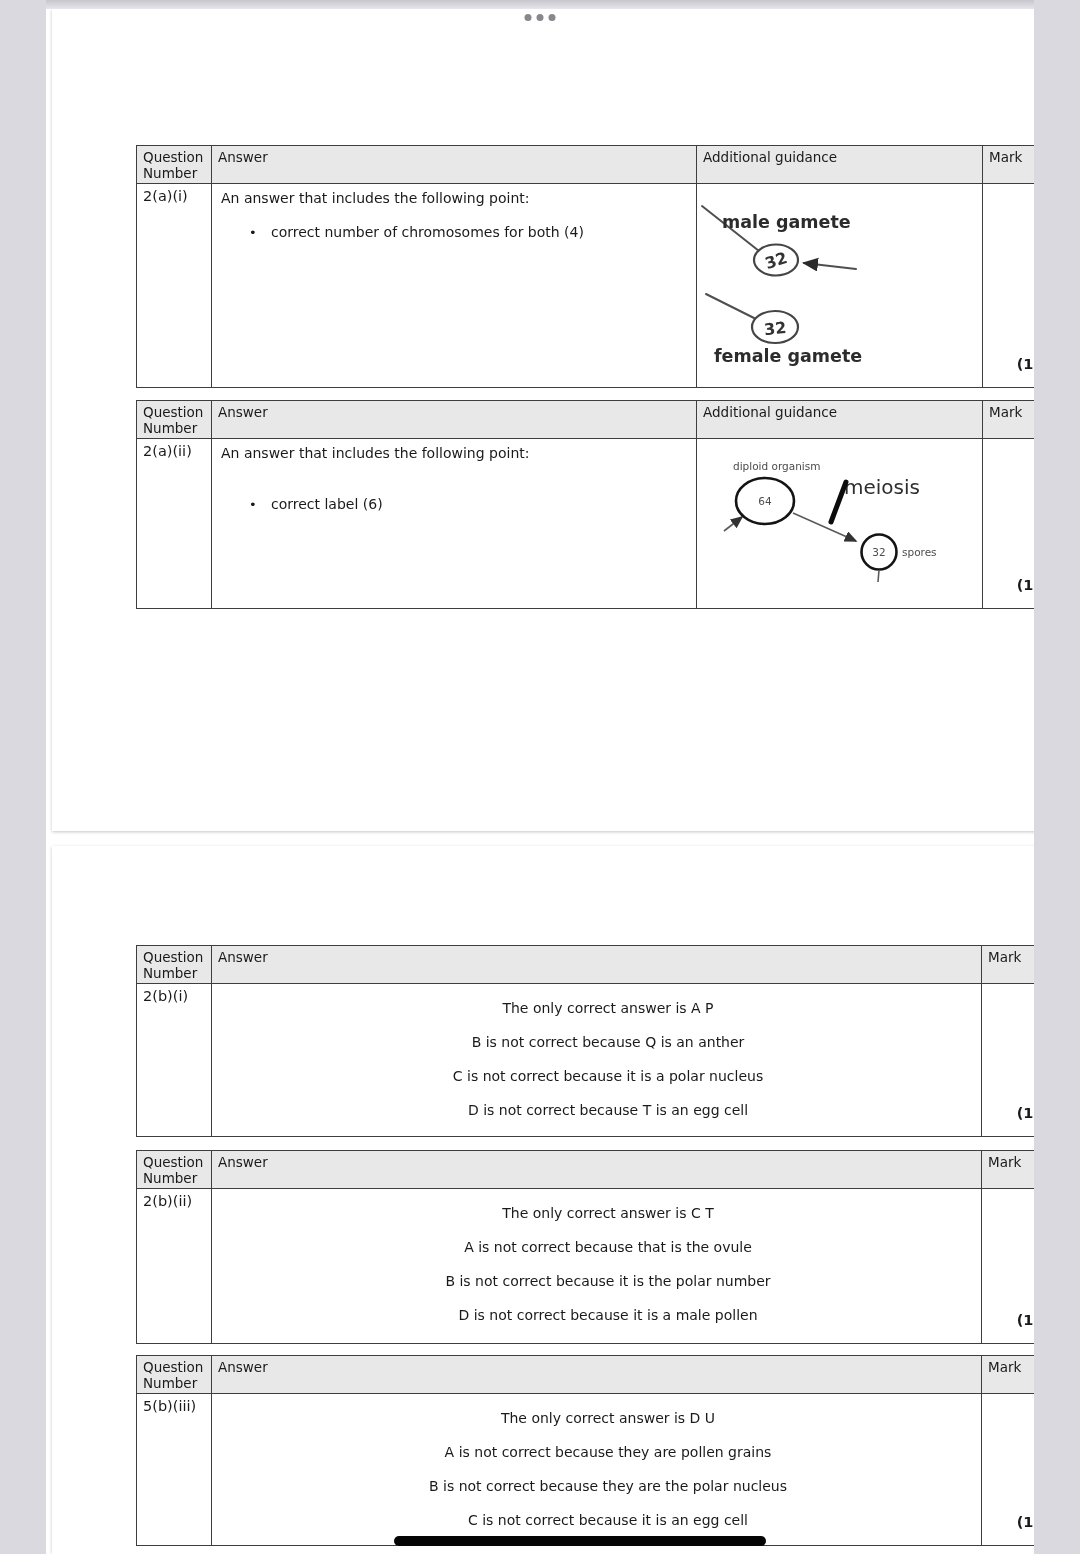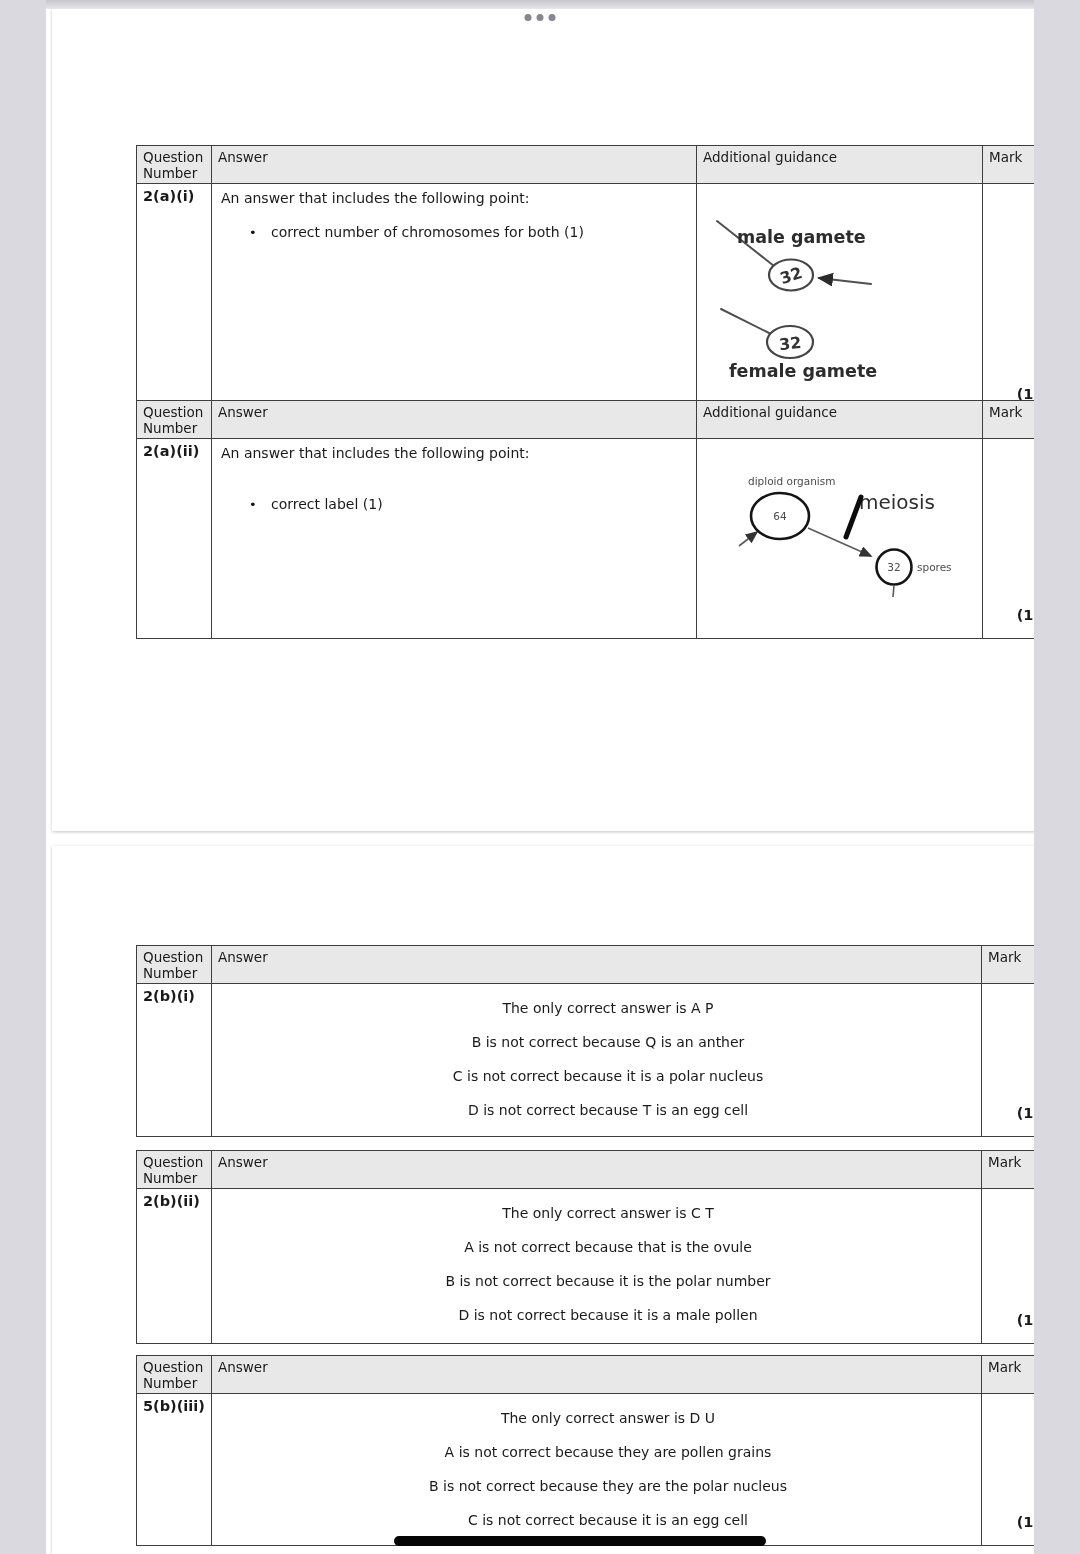--- a/index.html
+++ b/index.html
@@ -31,27 +31,27 @@
   }
   .mark-table th, .mark-table td {
     border:1px solid #3e3e3e; vertical-align:top; text-align:left;
     box-sizing:border-box; font-weight:400;
   }
   .mark-table thead th {
     background:#e8e8e8; font-size:13.5px; line-height:16px;
     padding:3px 5px 2px 6px; height:35px;
   }
   .mark-table td { padding:0; }
-  td.qn { font-weight:700; font-size:14.5px; padding:4px 4px 0 6px; }
+  td.qn { font-weight:400; font-size:14.5px; padding:4px 4px 0 6px; }
   td.ans { padding:4px 8px 0 9px; }
   .intro { margin:2px 0 0 0; }
   .bullet-row { display:flex; margin:17px 0 0 28px; }
   .bullet-row.mt-lg { margin-top:34px; }
   .bullet-dot { width:22px; flex:0 0 22px; font-size:13px; }
-  td.guid { padding:15px; }
+  td.guid { padding:0; }
   td.guid svg { display:block; margin:1px 0 0 1px; }
   td.mark-cell { position:relative; }
   .mark-val {
     position:absolute; right:13px; bottom:14px;
     font-weight:700; font-size:14.5px;
   }
   td.ans2 { padding:2px 8px 0 9px;text-align:center; }
   .stmt   { margin:14px 0 0 22px; }
   .reason { margin:17px 0 0 22px; }
 
@@ -100,21 +100,21 @@
         <th>Mark</th>
       </tr>
     </thead>
     <tbody>
       <tr style="height:204px">
         <td class="qn">2(a)(i)</td>
         <td class="ans">
           <p class="intro">An answer that includes the following point:</p>
           <div class="bullet-row">
             <span class="bullet-dot">•</span>
-            <span>correct number of chromosomes for both (1)</span>
+            <span>correct number of chromosomes for both (4)</span>
           </div>
         </td>
         <td class="guid">
           <svg width="284" height="202" viewBox="0 0 284 202">
             <defs>
               <marker id="ah1" markerWidth="9" markerHeight="8" refX="7" refY="3.5" orient="auto">
                 <path d="M0 0 L8 3.5 L0 7 Z" fill="#2b2b2b"></path>
               </marker>
             </defs>
             <path class="sk" d="M4 21 L61 66"></path>
@@ -150,21 +150,21 @@
         <th>Mark</th>
       </tr>
     </thead>
     <tbody>
       <tr style="height:170px">
         <td class="qn">2(a)(ii)</td>
         <td class="ans">
           <p class="intro">An answer that includes the following point:</p>
           <div class="bullet-row mt-lg">
             <span class="bullet-dot">•</span>
-            <span>correct label (1)</span>
+            <span>correct label (6)</span>
           </div>
         </td>
         <td class="guid">
           <svg width="284" height="168" viewBox="0 0 284 168">
             <defs>
               <marker id="ah2" markerWidth="9" markerHeight="8" refX="7" refY="3.5" orient="auto">
                 <path d="M0 0 L8 3.5 L0 7 Z" fill="#333333"></path>
               </marker>
             </defs>
             <text class="print-sm" x="35" y="30">diploid organism</text>

